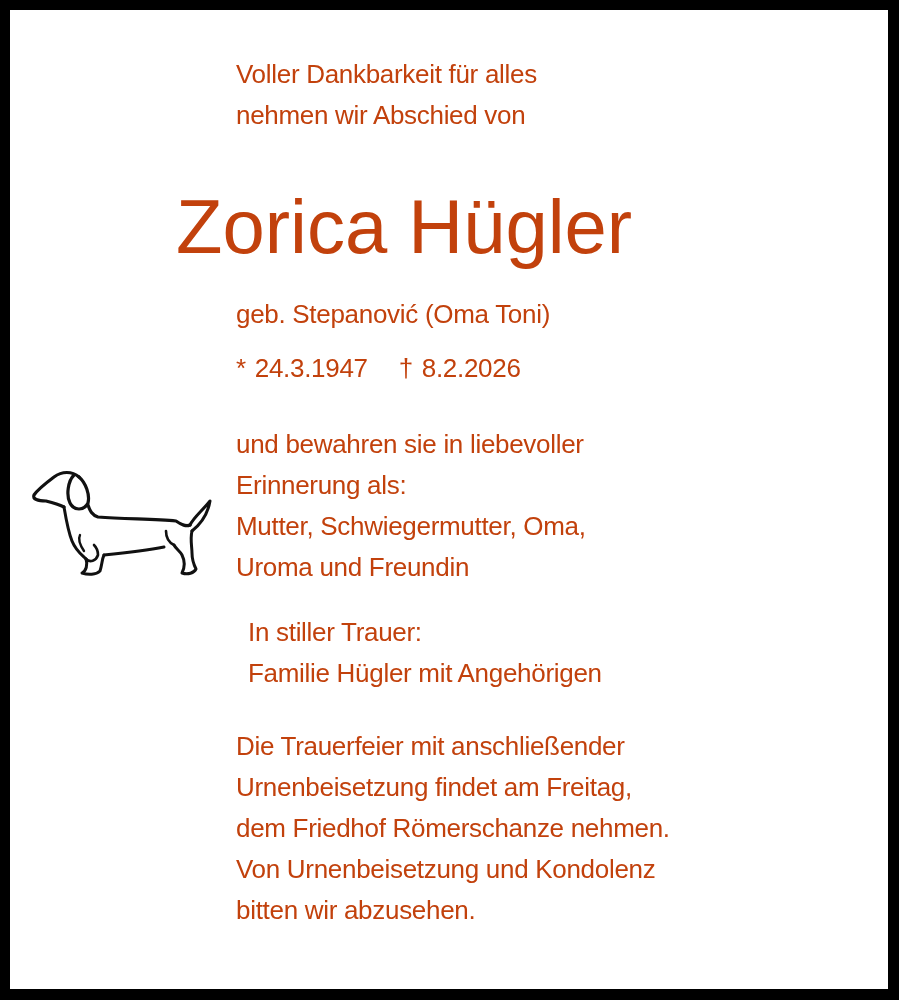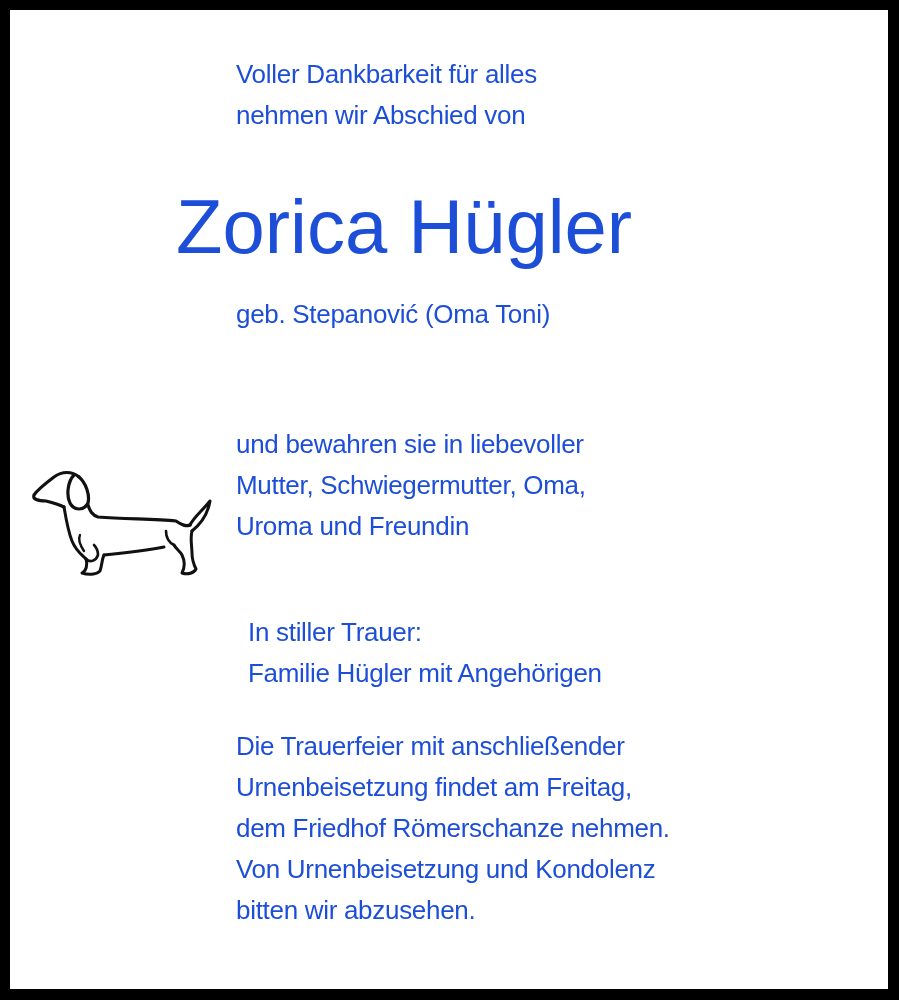--- a/index.html
+++ b/index.html
@@ -4,21 +4,21 @@
   <style>
     html, body { margin: 0; padding: 0; background: #000; }
     body { width: 899px; height: 1000px; position: relative; overflow: hidden; }
     .frame {
       position: absolute; left: 10px; top: 10px; width: 878px; height: 979px;
       background: #ffffff;
     }
     .txt {
       position: absolute;
       font-family: "DejaVu Sans", sans-serif;
-      color: #1d4ed8;
+      color: #c2410c;
       white-space: nowrap;
       letter-spacing: -0.3px;
     }
     .body-text { font-size: 26px; line-height: 41px; font-family: "Liberation Sans", sans-serif; }
     .intro { left: 226px; top: 44px; }
     .name { left: 166px; top: 160px; font-size: 76px; line-height: 90px; font-family: "Liberation Sans", sans-serif; letter-spacing: 0px; margin-top: 12px; }
     .birthname { left: 226px; top: 284px; }
     .dates { left: 226px; top: 338px; word-spacing: 2px; }
     .dates .sep { display: inline-block; width: 22px; }
     .memory { left: 226px; top: 414px; }
@@ -34,20 +34,26 @@
 
   <div class="txt body-text intro">
     <span class="line">Voller Dankbarkeit für alles</span>
     <span class="line">nehmen wir Abschied von</span>
   </div>
 
   <div class="txt name">Zorica Hügler</div>
 
   <div class="txt body-text birthname">geb. Stepanović (Oma Toni)</div>
 
+  <div class="txt body-text dates">
+    <span>*</span>
+    <span>24.3.1947</span><span class="sep"></span>
+    <span>†</span>
+    <span>8.2.2026</span>
+  </div>
 
   <svg class="dog" viewBox="0 0 190 130" fill="none" stroke="#111" stroke-linecap="round" stroke-linejoin="round">
 
     <path d="M55 22 C48 16 38 16 30 22 C22 28 14 34 10 40 C8 44 14 46 22 46 C30 48 36 50 40 52" stroke-width="3.2"></path>
 
     <path d="M50 20 C44 26 42 40 46 48 C50 56 60 56 64 48 C66 40 62 28 55 22" stroke-width="3.2"></path>
 
     <path d="M40 52 C42 64 44 76 48 86 C52 96 58 100 62 104" stroke-width="3"></path>
 
     <path d="M64 50 C66 56 68 60 74 62 C100 64 130 64 152 66 C158 70 162 72 166 70" stroke-width="3.2"></path>
@@ -59,20 +65,21 @@
 
     <path d="M80 100 C100 98 120 96 140 92" stroke-width="3"></path>
 
     <path d="M62 104 C66 108 72 106 74 100 C74 96 72 92 70 90" stroke-width="2.6"></path>
     <path d="M62 104 C64 110 62 116 58 118 C64 120 72 120 76 116 C78 110 78 104 80 100" stroke-width="3"></path>
     <path d="M56 80 C54 84 56 90 60 96" stroke-width="2.4"></path>
   </svg>
 
   <div class="txt body-text memory">
     <span class="line">und bewahren sie in liebevoller</span>
+    <span class="line">Erinnerung als:</span>
     <span class="line">Mutter, Schwiegermutter, Oma,</span>
     <span class="line">Uroma und Freundin</span>
   </div>
 
   <div class="txt body-text mourners">
     <span class="line">In stiller Trauer:</span>
     <span class="line">Familie Hügler mit Angehörigen</span>
   </div>
 
   <div class="txt body-text service">

